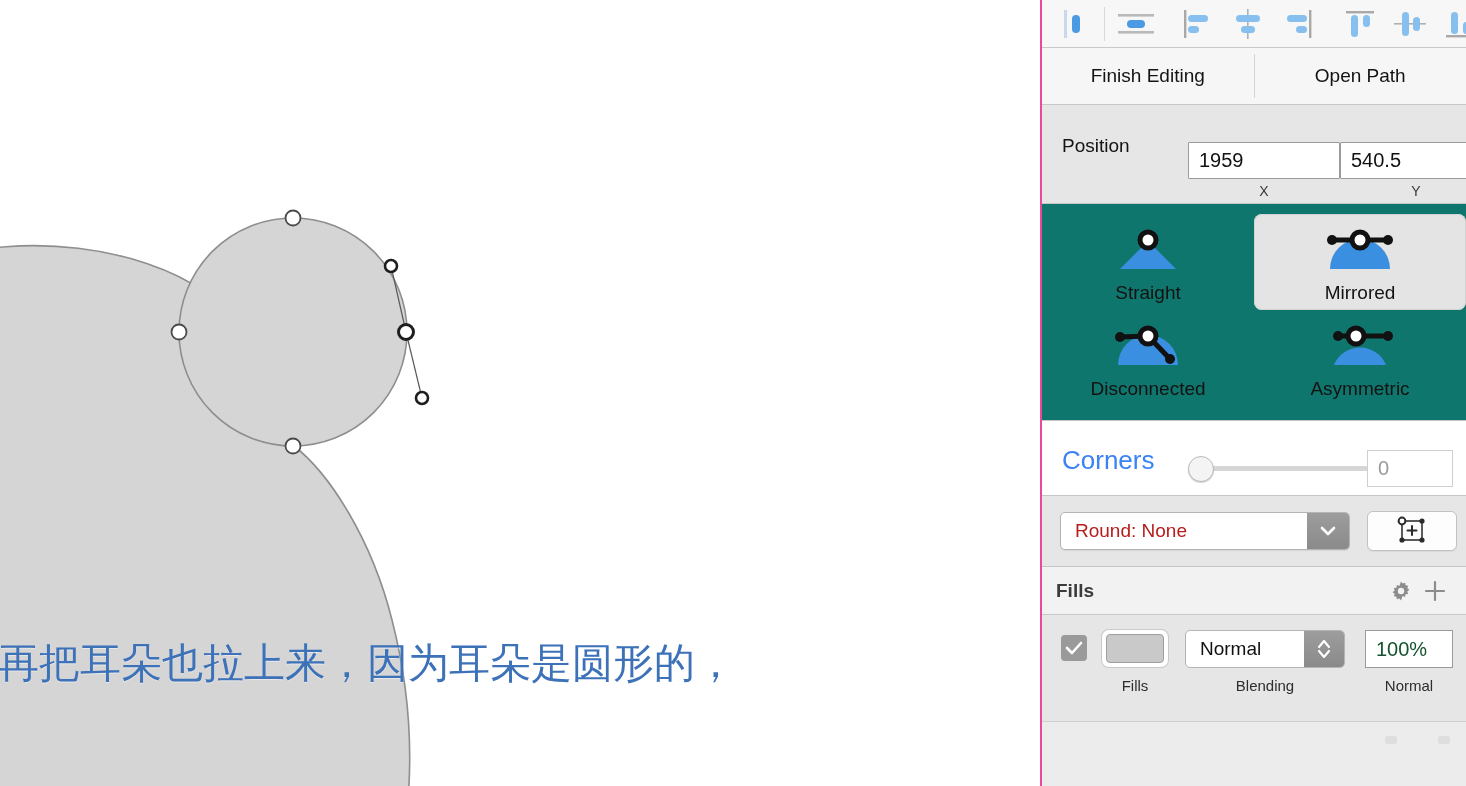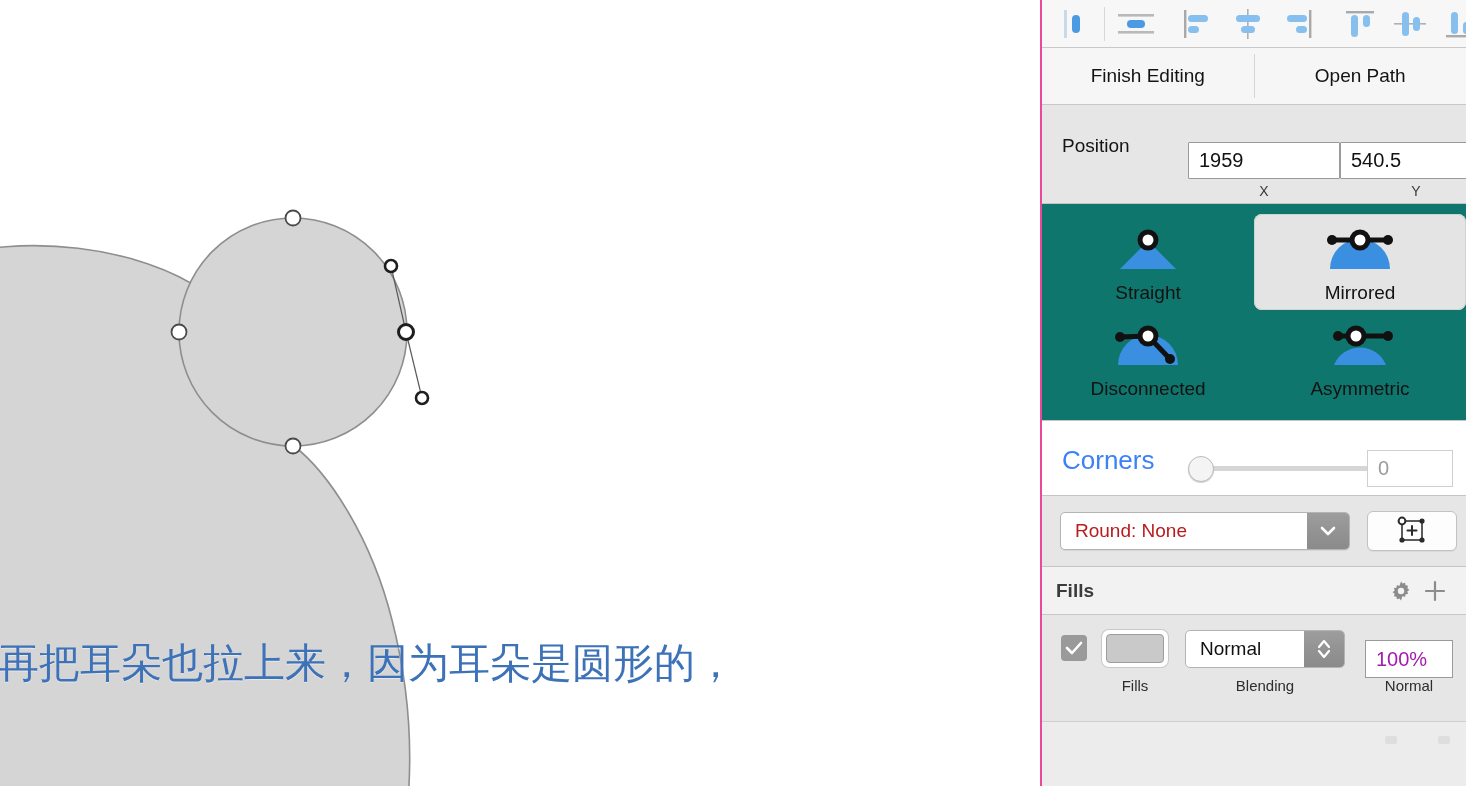--- a/index.html
+++ b/index.html
@@ -152,23 +152,23 @@
     position:absolute;left:143px;top:15px;width:160px;height:38px;
     background:#fff;border:1px solid #b4b4b4;border-radius:5px;box-sizing:border-box;
     display:flex;align-items:center;overflow:hidden;
   }
   .blend-text{flex:1;padding-left:14px;font-size:19px;color:#111;}
   .stepper{
     width:40px;height:100%;background:linear-gradient(#9d9d9d,#8a8a8a);
     display:flex;align-items:center;justify-content:center;
   }
   .opac{
-    position:absolute;left:323px;top:25px;width:88px;height:38px;
+    position:absolute;left:323px;top:15px;width:88px;height:38px;
     background:#fff;border:1px solid #9a9a9a;box-sizing:border-box;
-    display:flex;align-items:center;padding-left:10px;font-size:20px;color:#a21caf;
+    display:flex;align-items:center;padding-left:10px;font-size:20px;color:#14532d;
   }
   .flabel{position:absolute;top:62px;font-size:15px;color:#2d2d2d;text-align:center;}
   .l1{left:60px;width:66px;}
   .l2{left:143px;width:160px;}
   .l3{left:323px;width:88px;}
 
   .ghost-row{height:32px;background:#ececec;position:relative;}
   .ghost-dot{position:absolute;top:14px;width:12px;height:8px;background:#dedede;border-radius:2px;}
 </style>
 </head>

